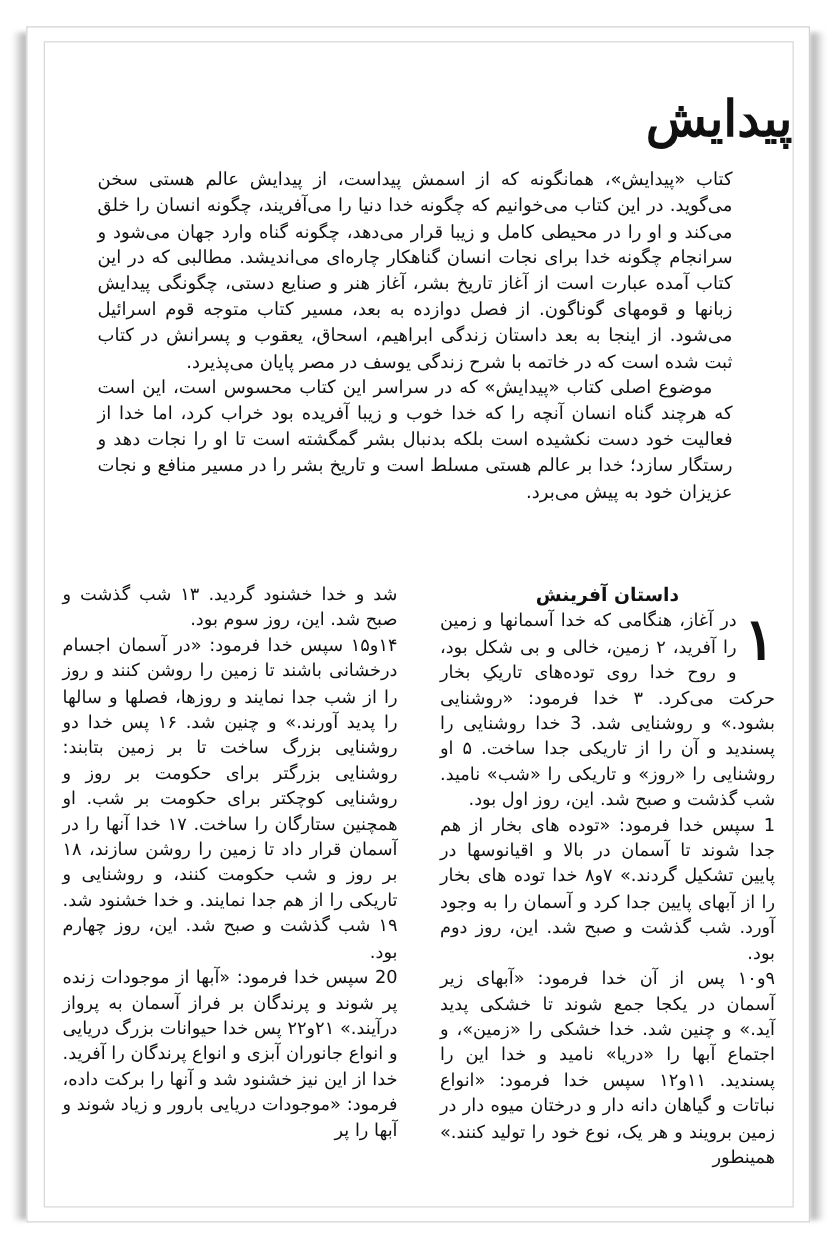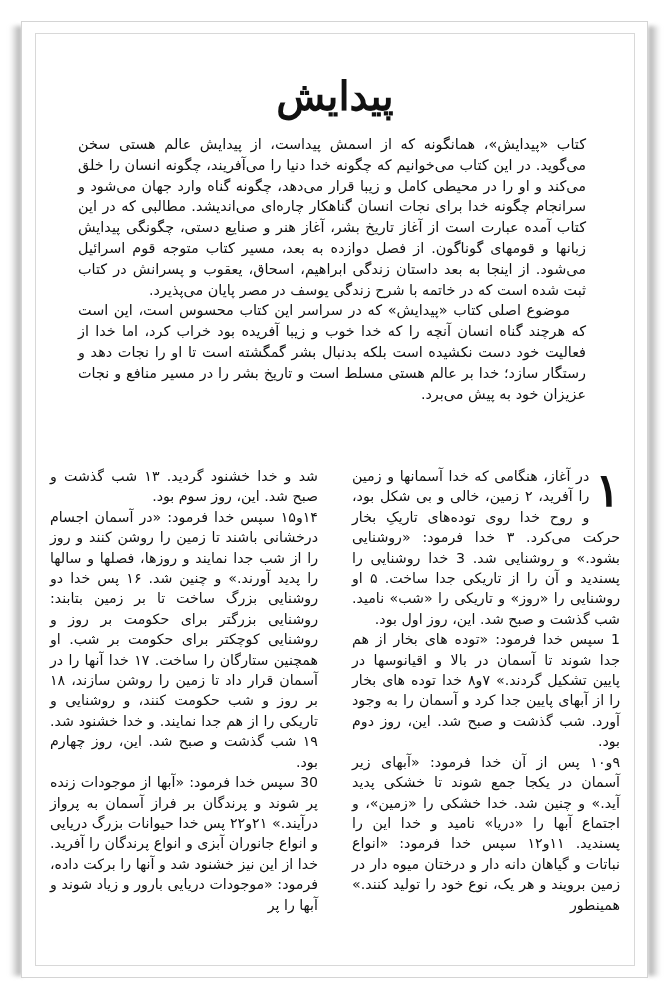--- a/index.html
+++ b/index.html
@@ -2,21 +2,21 @@
 <html><head>
 <meta charset="utf-8">
 <style>
   html, body { margin:0; padding:0; background:#ffffff; }
   body { width:670px; height:1000px; position:relative; overflow:hidden; font-family:"DejaVu Serif", serif; }
   .shadow-left { position:absolute; left:10px; top:26px; width:12px; height:950px; background:linear-gradient(to right, rgba(255,255,255,0), rgba(120,120,120,0.65)); filter:blur(2px); }
   .shadow-right { position:absolute; left:648px; top:26px; width:12px; height:950px; background:linear-gradient(to left, rgba(255,255,255,0), rgba(120,120,120,0.65)); filter:blur(2px); }
   .frame { position:absolute; left:21px; top:21px; width:627px; height:957px; background:#fff; border:1px solid #d4d4d4; box-sizing:border-box; }
   .inner { position:absolute; left:13px; top:11px; width:600px; height:933px; border:1px solid #d8d8d8; box-sizing:border-box; }
   .content { position:absolute; left:0; top:0; width:100%; height:100%; direction:rtl; color:#111; }
-  .title { position:absolute; top:38px; left:0; width:100%; text-align:center; font-size:40px; font-weight:bold; font-family:"DejaVu Serif", serif; letter-spacing:1px; }
+  .title { position:absolute; top:38px; left:0; width:100%; font-size:40px; font-weight:bold; font-family:"DejaVu Serif", serif; letter-spacing:1px; }
   .intro { position:absolute; top:100px; left:42px; width:508px; font-size:14.4px; line-height:20.8px; text-align:justify; font-family:"DejaVu Sans", sans-serif; }
   .intro p { margin:0; text-indent:0; }
   .intro p.indent { text-indent:16px; }
   .col { position:absolute; top:432px; width:268px; font-size:14.2px; line-height:20.4px; text-align:justify; font-family:"DejaVu Sans", sans-serif; }
   .col-right { right:14px; }
   .col-left { left:14px; }
   .section-heading { text-align:center; font-weight:bold; font-size:15px; margin-bottom:1px; }
   .chapnum { float:right; font-size:46px; line-height:44px; font-weight:bold; margin-left:6px; margin-top:2px; font-family:"DejaVu Serif", serif; }
   .vline { display:block; }
 </style>
@@ -30,26 +30,27 @@
   <div class="inner">
     <div class="content">
       <div class="title">پیدایش</div>
 
       <div class="intro">
         <p>کتاب «پیدایش»، همانگونه که از اسمش پیداست، از پیدایش عالم هستی سخن می‌گوید. در این کتاب می‌خوانیم که چگونه خدا دنیا را می‌آفریند، چگونه انسان را خلق می‌کند و او را در محیطی کامل و زیبا قرار می‌دهد، چگونه گناه وارد جهان می‌شود و سرانجام چگونه خدا برای نجات انسان گناهکار چاره‌ای می‌اندیشد. مطالبی که در این کتاب آمده عبارت است از آغاز تاریخ بشر، آغاز هنر و صنایع دستی، چگونگی پیدایش زبانها و قومهای گوناگون. از فصل دوازده به بعد، مسیر کتاب متوجه قوم اسرائیل می‌شود. از اینجا به بعد داستان زندگی ابراهیم، اسحاق، یعقوب و پسرانش در کتاب ثبت شده است که در خاتمه با شرح زندگی یوسف در مصر پایان می‌پذیرد.</p>
         <p class="indent">موضوع اصلی کتاب «پیدایش» که در سراسر این کتاب محسوس است، این است که هرچند گناه انسان آنچه را که خدا خوب و زیبا آفریده بود خراب کرد، اما خدا از فعالیت خود دست نکشیده است بلکه بدنبال بشر گمگشته است تا او را نجات دهد و رستگار سازد؛ خدا بر عالم هستی مسلط است و تاریخ بشر را در مسیر منافع و نجات عزیزان خود به پیش می‌برد.</p>
       </div>
 
       <div class="col col-right">
+        <div class="section-heading">داستان آفرینش</div>
         <span class="chapnum">۱</span>
         <span class="vline">در آغاز، هنگامی که خدا آسمانها و زمین را آفرید، ۲ زمین، خالی و بی شکل بود، و روح خدا روی توده‌های تاریکِ بخار حرکت می‌کرد. ۳ خدا فرمود: «روشنایی بشود.» و روشنایی شد. 3 خدا روشنایی را پسندید و آن را از تاریکی جدا ساخت. ۵ او روشنایی را «روز» و تاریکی را «شب» نامید. شب گذشت و صبح شد. این، روز اول بود.</span>
         <span class="vline">1 سپس خدا فرمود: «توده های بخار از هم جدا شوند تا آسمان در بالا و اقیانوسها در پایین تشکیل گردند.» ۷و۸ خدا توده های بخار را از آبهای پایین جدا کرد و آسمان را به وجود آورد. شب گذشت و صبح شد. این، روز دوم بود.</span>
         <span class="vline">۹و۱۰ پس از آن خدا فرمود: «آبهای زیر آسمان در یکجا جمع شوند تا خشکی پدید آید.» و چنین شد. خدا خشکی را «زمین»، و اجتماع آبها را «دریا» نامید و خدا این را پسندید. ۱۱و۱۲ سپس خدا فرمود: «انواع نباتات و گیاهان دانه دار و درختان میوه دار در زمین برویند و هر یک، نوع خود را تولید کنند.» همینطور</span>
       </div>
 
       <div class="col col-left">
         <span class="vline">شد و خدا خشنود گردید. ۱۳ شب گذشت و صبح شد. این، روز سوم بود.</span>
         <span class="vline">۱۴و۱۵ سپس خدا فرمود: «در آسمان اجسام درخشانی باشند تا زمین را روشن کنند و روز را از شب جدا نمایند و روزها، فصلها و سالها را پدید آورند.» و چنین شد. ۱۶ پس خدا دو روشنایی بزرگ ساخت تا بر زمین بتابند: روشنایی بزرگتر برای حکومت بر روز و روشنایی کوچکتر برای حکومت بر شب. او همچنین ستارگان را ساخت. ۱۷ خدا آنها را در آسمان قرار داد تا زمین را روشن سازند، ۱۸ بر روز و شب حکومت کنند، و روشنایی و تاریکی را از هم جدا نمایند. و خدا خشنود شد. ۱۹ شب گذشت و صبح شد. این، روز چهارم بود.</span>
-        <span class="vline">30 سپس خدا فرمود: «آبها از موجودات زنده پر شوند و پرندگان بر فراز آسمان به پرواز درآیند.» ۲۱و۲۲ پس خدا حیوانات بزرگ دریایی و انواع جانوران آبزی و انواع پرندگان را آفرید. خدا از این نیز خشنود شد و آنها را برکت داده، فرمود: «موجودات دریایی بارور و زیاد شوند و آبها را پر</span>
+        <span class="vline">20 سپس خدا فرمود: «آبها از موجودات زنده پر شوند و پرندگان بر فراز آسمان به پرواز درآیند.» ۲۱و۲۲ پس خدا حیوانات بزرگ دریایی و انواع جانوران آبزی و انواع پرندگان را آفرید. خدا از این نیز خشنود شد و آنها را برکت داده، فرمود: «موجودات دریایی بارور و زیاد شوند و آبها را پر</span>
       </div>
     </div>
   </div>
 </div>
 
 </body></html>

